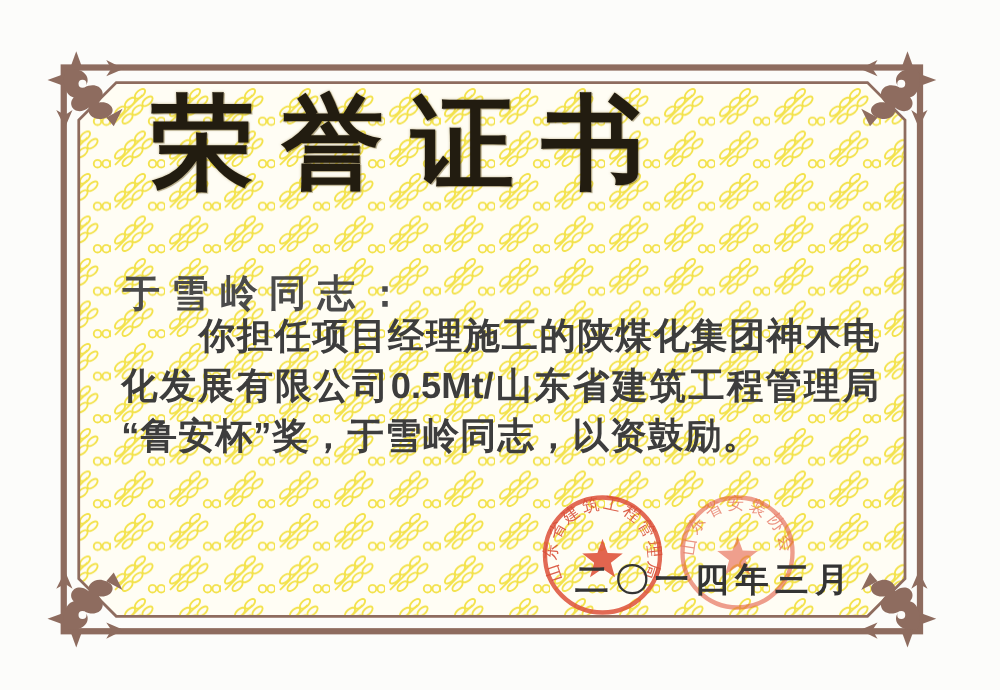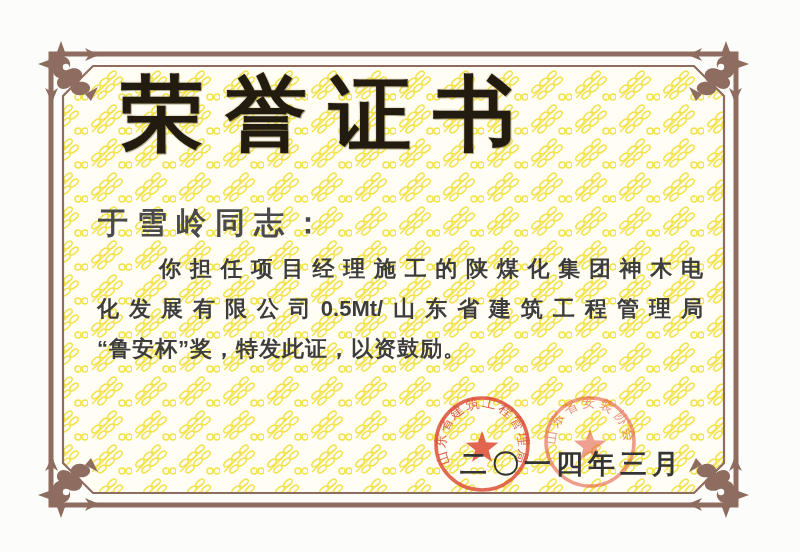--- a/index.html
+++ b/index.html
@@ -13,28 +13,28 @@
   .layer{position:absolute;z-index:2;}
   .title{
     left:0;top:70px;width:636px;text-align:center;
     font-size:82px;font-weight:900;color:#221c10;
     letter-spacing:22px;padding-left:22px;box-sizing:border-box;
     font-family:"Liberation Serif","DejaVu Serif",serif;
     text-shadow:0 0 2px rgba(122,96,24,.55), 1px 1px 0 rgba(90,72,20,.35);
     line-height:1.1;
   }
   .salutation{
-    left:98px;top:203px;
+    left:98px;top:215px;
     font-size:30px;font-weight:700;color:#4a4a4a;
     letter-spacing:9px;
     font-family:"Liberation Serif","DejaVu Serif",serif;
   }
   .body-block{left:97px;top:249px;width:606px;}
   .body-line{
-    font-size:22px;font-weight:700;color:#3d3d3d;
+    font-size:29px;font-weight:700;color:#3d3d3d;
     line-height:40px;height:40px;white-space:nowrap;
     font-family:"Liberation Sans","DejaVu Sans",sans-serif;
   }
   .body-line.justified{white-space:normal;text-align:justify;text-align-last:justify;}
   .body-line.first{text-indent:62px;}
   .body-line.last{letter-spacing:1px;}
   .seal{position:absolute;z-index:1;}
   .seal-left{left:430px;top:388px;}
   .seal-right{left:540px;top:390px;opacity:.72;}
   .date{
@@ -107,18 +107,18 @@
     <polygon points="0,-17 4.1,-5.7 16.2,-5.3 6.7,2.2 10,13.8 0,7 -10,13.8 -6.7,2.2 -16.2,-5.3 -4.1,-5.7" transform="translate(0,4)" fill="#e14f35" opacity="0.75"></polygon>
   </svg>
 
   <div class="layer title">荣誉证书</div>
 
   <div class="layer salutation">于雪岭同志：</div>
 
   <div class="layer body-block">
     <div class="body-line justified first">你担任项目经理施工的陕煤化集团神木电</div>
     <div class="body-line justified">化发展有限公司0.5Mt/山东省建筑工程管理局</div>
-    <div class="body-line last">“鲁安杯”奖，特发此证，以资鼓励。</div>
+    <div class="body-line last">“鲁安杯”奖，于雪岭同志，以资鼓励。</div>
   </div>
 
   <div class="layer date">二〇一四年三月</div>
 
 </div>
 
 </body></html>

